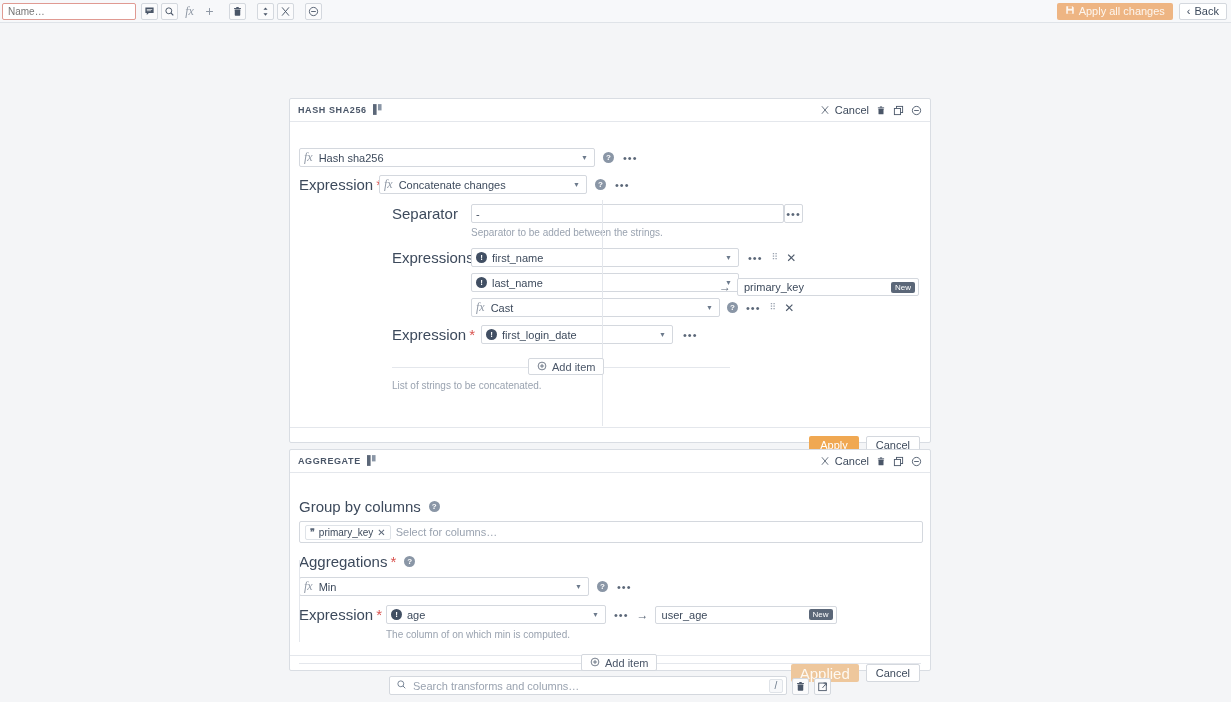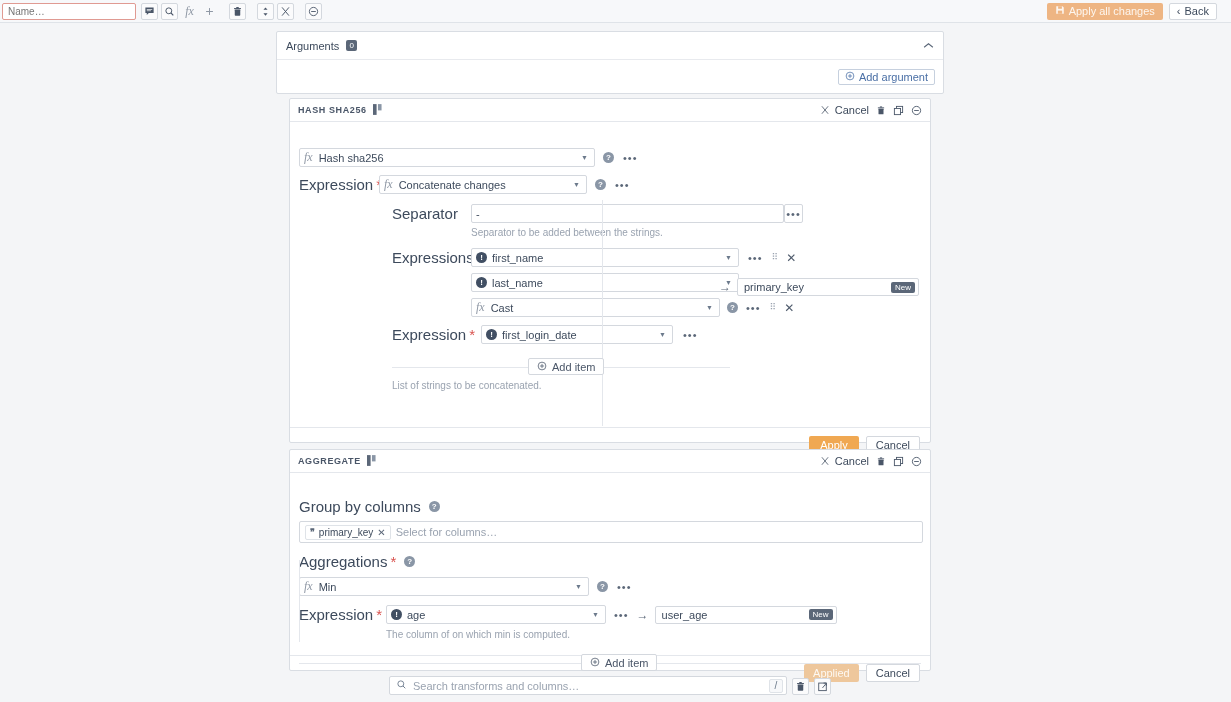--- a/index.html
+++ b/index.html
@@ -30,21 +30,21 @@
   .tb-group { display: flex; align-items: center; margin-left: 5px; gap: 3px; }
   .tb-btn {
     width: 17px; height: 17px; border: 1px solid #d4d8de; border-radius: 2px;
     background: #fbfbfc; display: flex; align-items: center; justify-content: center;
     color: #5b6778; cursor: pointer;
   }
   .tb-btn.nb { border: none; background: transparent; }
   .tb-btn svg { display: block; }
   .tb-sep { width: 5px; }
 
-  .toolbar-right { margin-left: auto; display: flex; align-items: flex-start; gap: 6px; padding-right: 14px; }
+  .toolbar-right { margin-left: auto; display: flex; align-items: flex-start; gap: 6px; padding-right: 4px; }
   .apply-all {
     height: 17px; background: #eeb583; border: none; border-radius: 2px;
     color: #fdf6ef; font-size: 11px; display: flex; align-items: center; gap: 4px;
     padding: 0 8px; cursor: pointer; font-family: "Liberation Sans", sans-serif;
   }
   .back-btn {
     height: 17px; background: #fff; border: 1px solid #d4d8de; border-radius: 2px;
     color: #3d4a5c; font-size: 11px; display: flex; align-items: center; gap: 4px;
     padding: 0 7px; cursor: pointer; font-family: "Liberation Sans", sans-serif;
   }
@@ -133,21 +133,21 @@
   }
   .divline { position: absolute; height: 1px; background: #e4e7ec; }
 
   .footer-btns { position: absolute; display: flex; gap: 7px; }
   .btn-apply {
     height: 18px; background: #f0a852; border: none; border-radius: 2px; color: #fff;
     font-size: 11px; padding: 0 11px; cursor: pointer; font-family: "Liberation Sans", sans-serif;
   }
   .btn-applied {
     height: 18px; background: #eec79c; border: none; border-radius: 2px; color: #fdf8f1;
-    font-size: 11px; padding: 0 9px; cursor: default; font-family: "Liberation Sans", sans-serif;
+    font-size: 15px; padding: 0 9px; cursor: default; font-family: "Liberation Sans", sans-serif;
   }
   .btn-cancel {
     height: 18px; background: #fff; border: 1px solid #d4d8de; border-radius: 2px; color: #3d4a5c;
     font-size: 11px; padding: 0 9px; cursor: pointer; font-family: "Liberation Sans", sans-serif;
   }
 
   .chip-input {
     height: 22px; border: 1px solid #d4d8de; border-radius: 2px; background: #fff;
     display: flex; align-items: center; padding: 0 5px; gap: 5px;
   }
@@ -243,43 +243,20 @@
         </span>
         <span>Apply all changes</span>
       </button>
       <button class="back-btn">
         <span>‹</span>
         <span>Back</span>
       </button>
     </div>
   </div>
 
-  <div class="card args-card">
-    <div class="args-hd">
-      <span class="args-title">Arguments</span>
-      <span class="count-badge">0</span>
-      <span style="margin-left:auto;color:#5b6778;font-size:10px;cursor:pointer;">
-        <svg width="11" height="7" viewBox="0 0 12 8">
-            <path d="M1 6l5-4 5 4" stroke="#5b6778" stroke-width="1.2" fill="none"></path>
-          </svg>
-      </span>
-    </div>
-    <div class="args-body">
-      <button class="ghost-btn">
-        <span>
-          <svg width="10" height="10" viewBox="0 0 16 16">
-              <circle cx="8" cy="8" r="6.2" fill="none" stroke="#4a6fa5" stroke-width="1.2"></circle>
-              <line x1="8" y1="4.6" x2="8" y2="11.4" stroke="#4a6fa5" stroke-width="1.2"></line>
-              <line x1="4.6" y1="8" x2="11.4" y2="8" stroke="#4a6fa5" stroke-width="1.2"></line>
-            </svg>
-        </span>
-        <span>Add argument</span>
-      </button>
-    </div>
-  </div>
 
   <div class="card hash-card">
     <div class="card-hd">
       <span class="card-title">HASH SHA256</span>
       <span style="margin-left:6px;">
         <svg width="9" height="11" viewBox="0 0 10 12">
             <rect x="0" y="0" width="4" height="12" fill="#5b6778"></rect>
             <rect x="5.5" y="0" width="4" height="7" fill="#8a96a6"></rect>
           </svg>
       </span>

